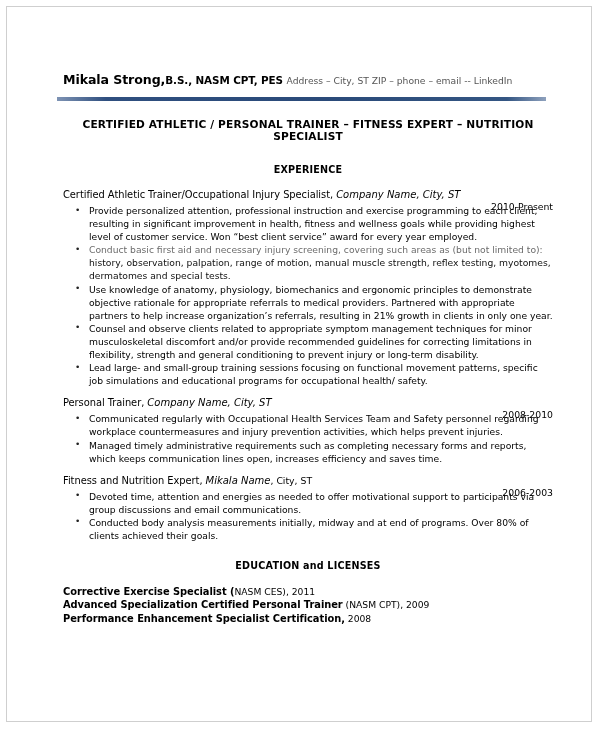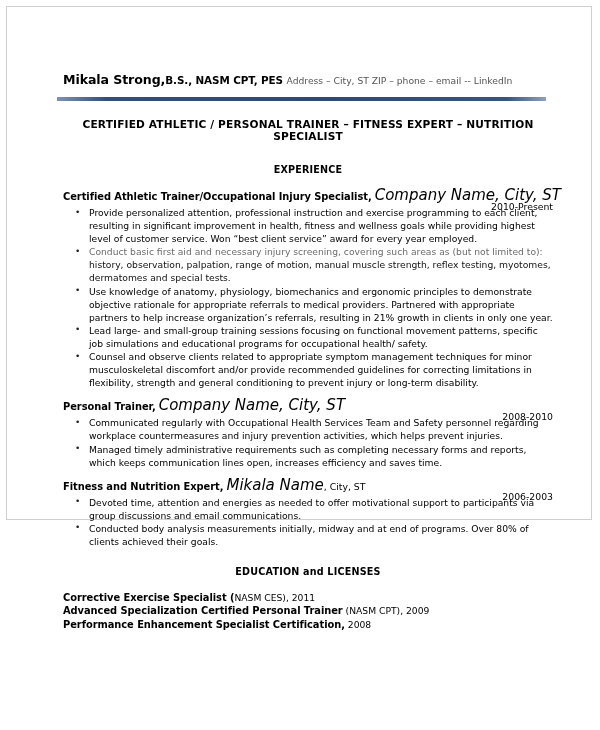--- a/index.html
+++ b/index.html
@@ -12,21 +12,21 @@
     height: 730px;
     font-family: "DejaVu Sans", "Liberation Sans", sans-serif;
     color: #000000;
     overflow: hidden;
   }
   .page {
     position: absolute;
     left: 6px;
     top: 6px;
     width: 586px;
-    height: 514px;
+    height: 716px;
     background: #ffffff;
     border: 1px solid #cfcfcf;
     box-sizing: border-box;
   }
   .inner {
     position: absolute;
     left: 56px;
     top: 66px;
     width: 490px;
   }
@@ -78,22 +78,22 @@
 
   
   .job { margin-bottom: 10px; }
   .job-head {
     position: relative;
     font-size: 9.6px;
     line-height: 12px;
     margin-bottom: 3px;
     white-space: nowrap;
   }
-  .job-title { font-weight: bold; font-size: 9.9px; letter-spacing: -0.05px; text-align: right; }
-  .job-company { font-style: italic; font-size: 15px; margin-top: 12px; }
+  .job-title { font-weight: normal; font-size: 9.9px; letter-spacing: -0.05px; text-align: right; }
+  .job-company { font-style: italic; font-size: 10px; margin-top: 12px; }
   .job-loc { font-size: 9.3px; font-style: italic; }
   .job-loc.plain { font-style: normal; }
   .job-dates {
     position: absolute;
     right: 0;
     top: 12px;
     font-size: 9.3px;
     font-style: normal;
     font-weight: normal;
     text-align: center;
@@ -151,22 +151,22 @@
 
     <div>
       <div class="section-title">EXPERIENCE</div>
       <div id="jobs-container">
           <div class="job">
             <div class="job-head"><span class="job-title">Certified Athletic Trainer/Occupational Injury Specialist,</span> <span class="job-company">Company Name, City, ST</span><span class="job-dates">2010-Present</span></div>
             <ul class="bullets">
               <li><span>Provide personalized attention, professional instruction and exercise programming to each client, resulting in significant improvement in health, fitness and wellness goals while providing highest level of customer service. Won “best client service” award for every year employed.</span></li>
               <li class="muted"><span>Conduct basic first aid and necessary injury screening, covering such areas as (but not limited to):</span><span class="rest"> history, observation, palpation, range of motion, manual muscle strength, reflex testing, myotomes, dermatomes and special tests.</span></li>
               <li><span>Use knowledge of anatomy, physiology, biomechanics and ergonomic principles to demonstrate objective rationale for appropriate referrals to medical providers. Partnered with appropriate partners to help increase organization’s referrals, resulting in 21% growth in clients in only one year.</span></li>
+              <li><span>Counsel and observe clients related to appropriate symptom management techniques for minor musculoskeletal discomfort and/or provide recommended guidelines for correcting limitations in flexibility, strength and general conditioning to prevent injury or long-term disability.</span></li>
               <li><span>Lead large- and small-group training sessions focusing on functional movement patterns, specific job simulations and educational programs for occupational health/ safety.</span></li>
-              <li><span>Counsel and observe clients related to appropriate symptom management techniques for minor musculoskeletal discomfort and/or provide recommended guidelines for correcting limitations in flexibility, strength and general conditioning to prevent injury or long-term disability.</span></li>
             </ul>
           </div>
           <div class="job">
             <div class="job-head"><span class="job-title">Personal Trainer,</span> <span class="job-company">Company Name, City, ST</span><span class="job-dates">2008-2010</span></div>
             <ul class="bullets">
               <li><span>Communicated regularly with Occupational Health Services Team and Safety personnel regarding workplace countermeasures and injury prevention activities, which helps prevent injuries.</span></li>
               <li><span>Managed timely administrative requirements such as completing necessary forms and reports, which keeps communication lines open, increases efficiency and saves time.</span></li>
             </ul>
           </div>
           <div class="job">

